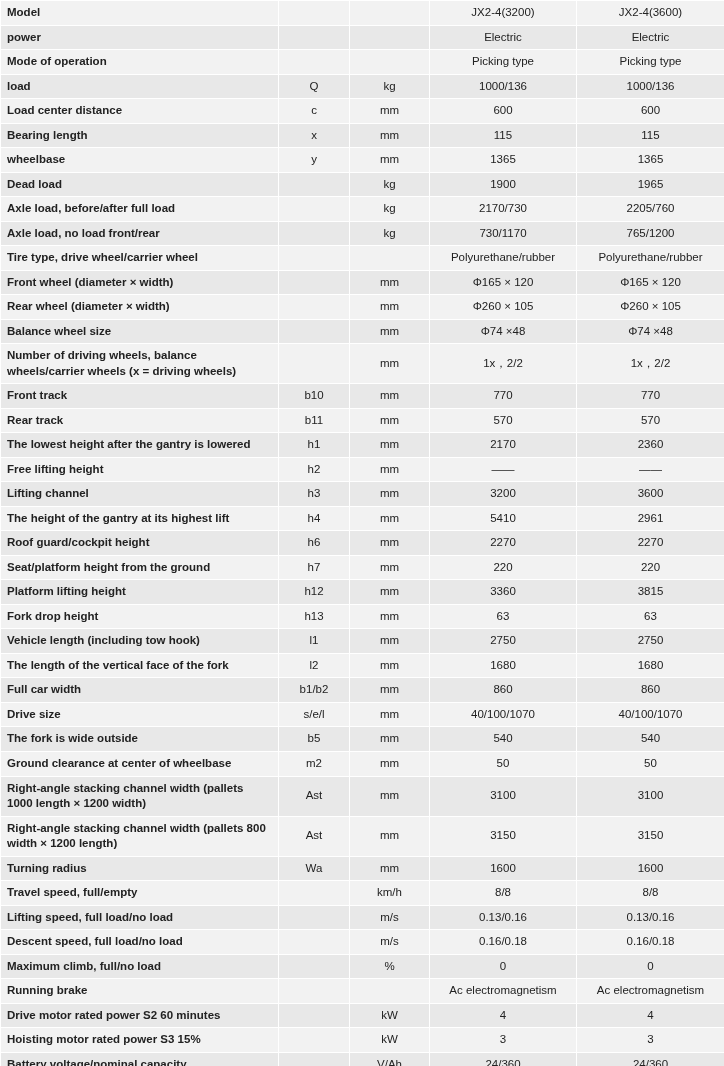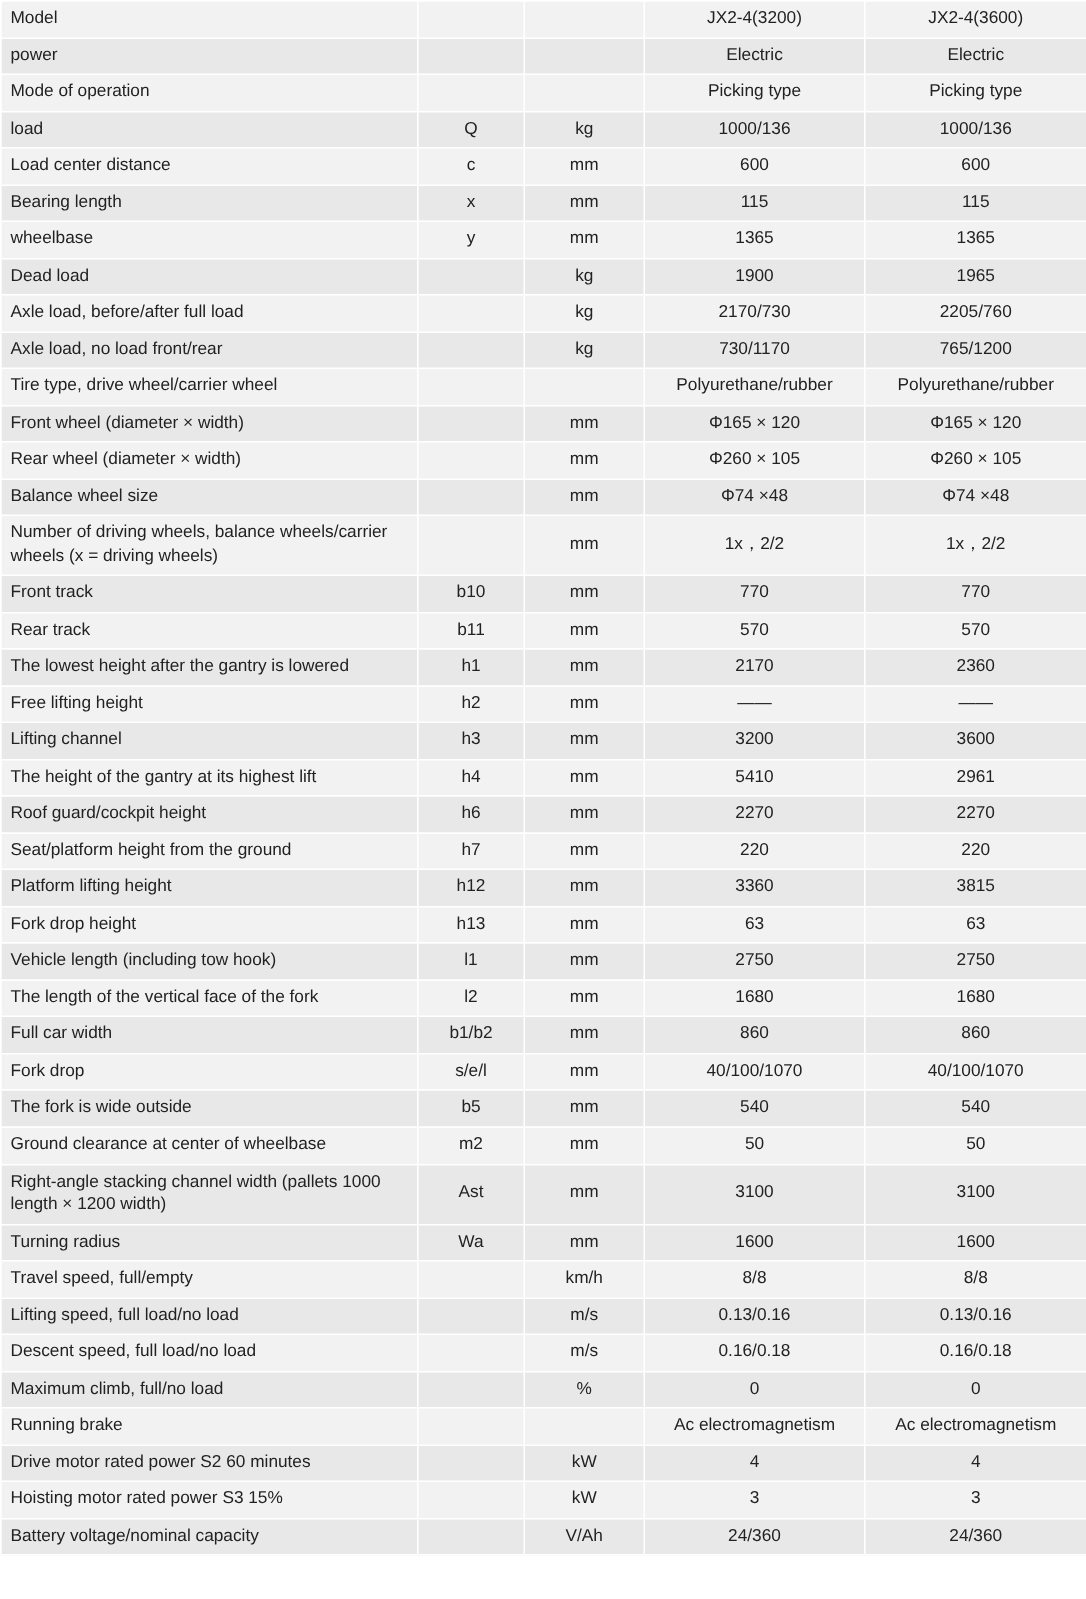--- a/index.html
+++ b/index.html
@@ -31,20 +31,21 @@
     line-height: 1.35;
     vertical-align: middle;
     background: #f2f2f2;
   }
   table.spec tr.alt td {
     background: #e8e8e8;
   }
   td.label {
     text-align: left;
     padding-left: 10px;
+    font-weight: bold;
   }
   td.sym, td.unit, td.val {
     text-align: center;
   }
   td.empty {
     background: #f2f2f2;
   }
   tr.alt td.empty {
     background: #e8e8e8;
   }
@@ -251,21 +252,21 @@
         <td class="val">1680</td>
       </tr>
       <tr class="alt">
         <td class="label">Full car width</td>
         <td class="sym">b1/b2</td>
         <td class="unit">mm</td>
         <td class="val">860</td>
         <td class="val">860</td>
       </tr>
       <tr>
-        <td class="label">Fork drop</td>
+        <td class="label">Drive size</td>
         <td class="sym">s/e/l</td>
         <td class="unit">mm</td>
         <td class="val">40/100/1070</td>
         <td class="val">40/100/1070</td>
       </tr>
       <tr class="alt">
         <td class="label">The fork is wide outside</td>
         <td class="sym">b5</td>
         <td class="unit">mm</td>
         <td class="val">540</td>
@@ -277,20 +278,27 @@
         <td class="unit">mm</td>
         <td class="val">50</td>
         <td class="val">50</td>
       </tr>
       <tr class="alt">
         <td class="label">Right-angle stacking channel width (pallets 1000 length × 1200 width)</td>
         <td class="sym">Ast</td>
         <td class="unit">mm</td>
         <td class="val">3100</td>
         <td class="val">3100</td>
+      </tr>
+      <tr>
+        <td class="label">Right-angle stacking channel width (pallets 800 width × 1200 length)</td>
+        <td class="sym">Ast</td>
+        <td class="unit">mm</td>
+        <td class="val">3150</td>
+        <td class="val">3150</td>
       </tr>
       <tr class="alt">
         <td class="label">Turning radius</td>
         <td class="sym">Wa</td>
         <td class="unit">mm</td>
         <td class="val">1600</td>
         <td class="val">1600</td>
       </tr>
       <tr>
         <td class="label">Travel speed, full/empty</td>

